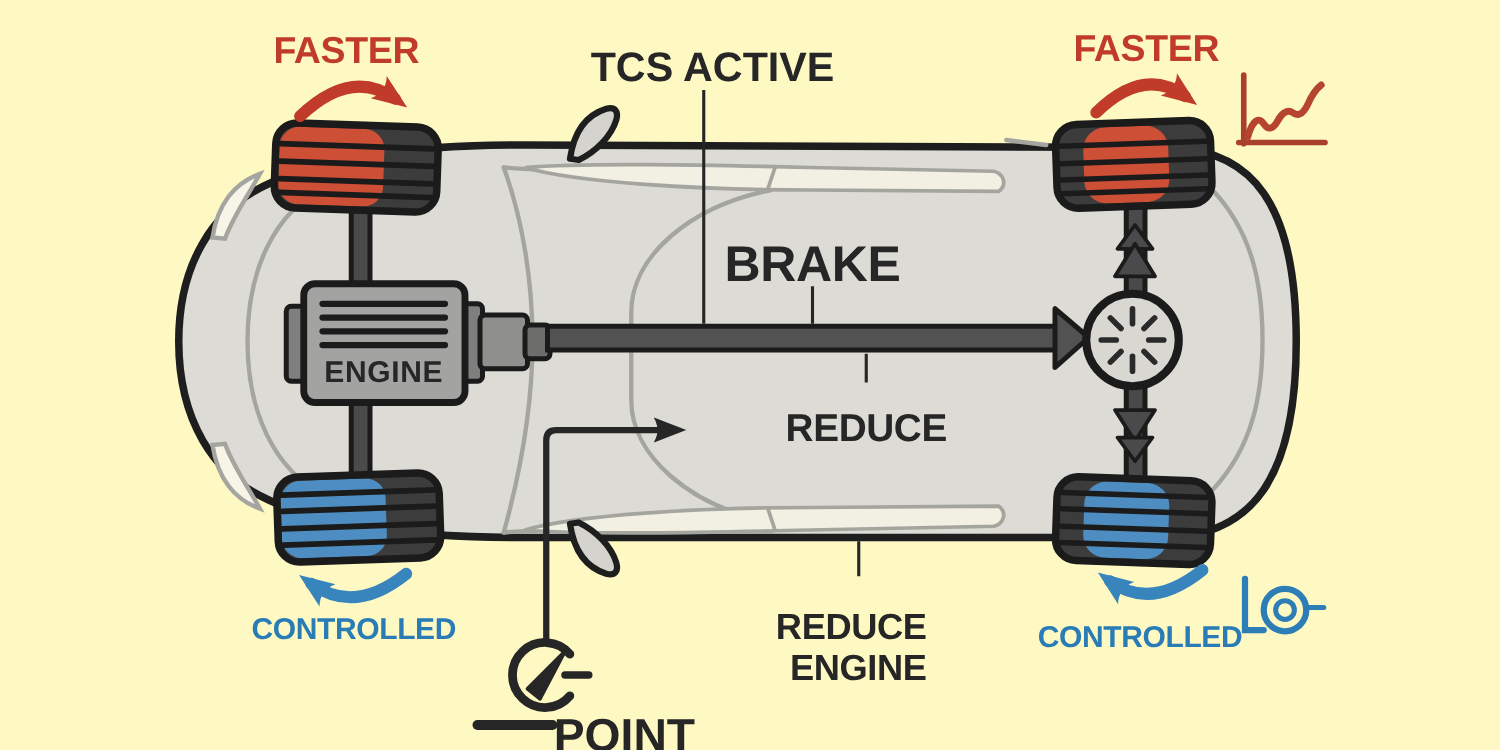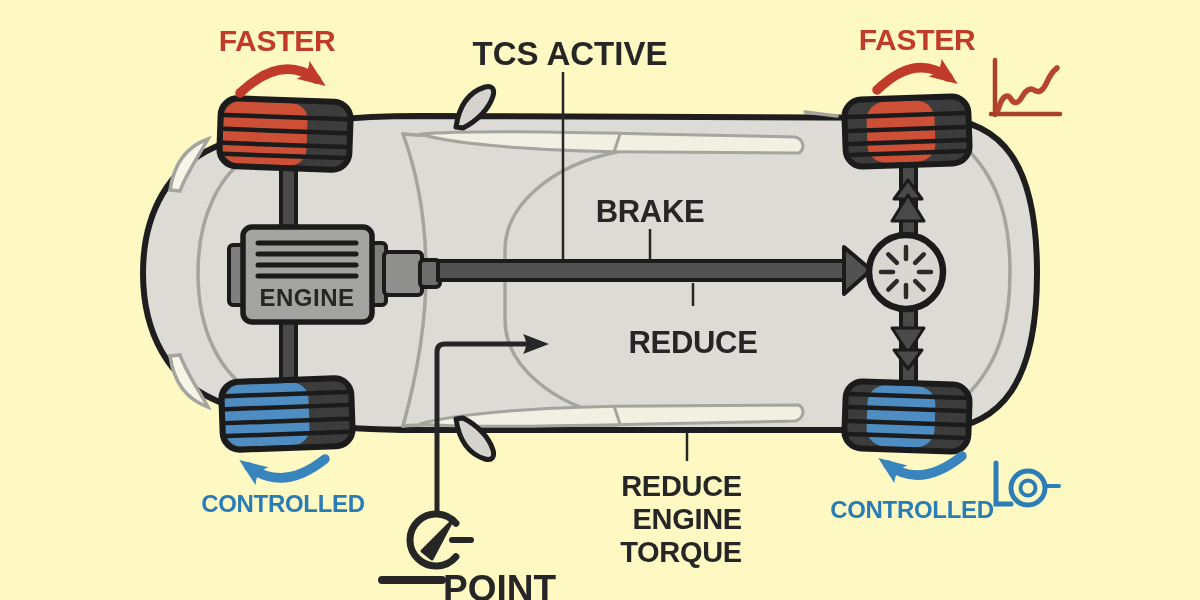--- a/index.html
+++ b/index.html
@@ -14,21 +14,21 @@
     transform:translate(-50%,-50%);letter-spacing:-0.3px;line-height:1.06;
     user-select:none;
   }
   .lbl.center{text-align:right;white-space:normal;}
   .ink{color:#262626;}
   .red{color:#c03b29;}
   .blue{color:#2a7cb7;}
   .faster{font-size:30px;}
   .controlled{font-size:24px;}
   .tcs{font-size:33px;letter-spacing:0;}
-  .brake{font-size:31px;text-align:center;}
+  .brake{font-size:40px;text-align:center;}
   .reduce-mid{font-size:31px;line-height:33px;}
   .reduce-bottom{font-size:29px;line-height:33px;}
   .engine-lbl{font-size:24px;letter-spacing:0.5px;}
   .point-frag{
     position:absolute;left:443px;top:568px;transform:none;
     font-weight:700;font-size:37px;color:#262626;letter-spacing:0;
   }
 </style>
 </head>
 <body>
@@ -208,19 +208,18 @@
   <div class="lbl ink reduce-mid center" style="left:693px;top:342px;">
     <div>REDUCE</div>
   </div>
 
   <div class="lbl blue controlled" style="left:283px;top:504px;">CONTROLLED</div>
   <div class="lbl blue controlled" style="left:912px;top:510px;">CONTROLLED</div>
 
   <div class="lbl ink reduce-bottom center" style="left:681px;top:519px;">
     <div>REDUCE</div>
     <div>ENGINE</div>
-    <div>TORQUE</div>
   </div>
 
   <div class="lbl ink engine-lbl" style="left:307px;top:298px;">ENGINE</div>
 
   <div class="point-frag">POINT</div>
 </div>
 
 </body></html>

